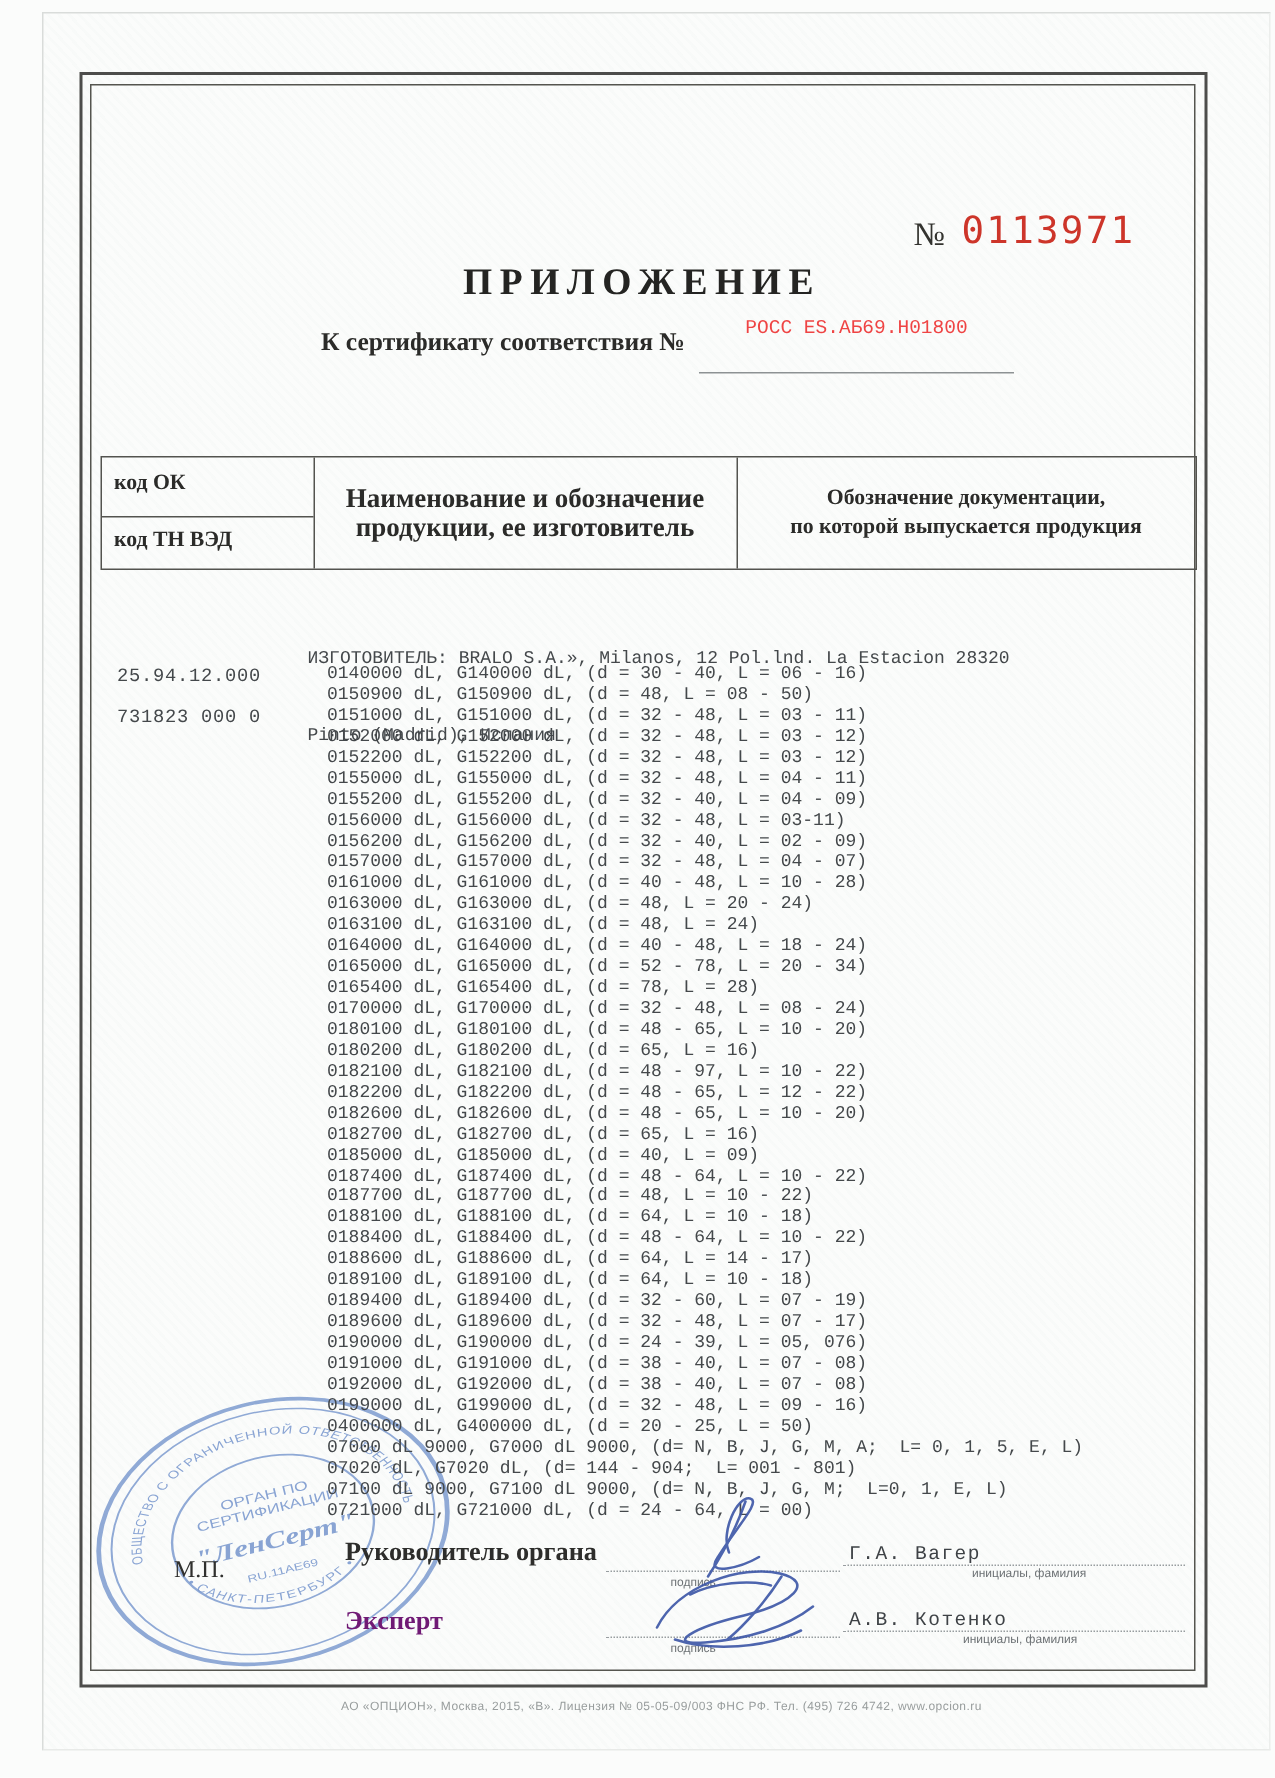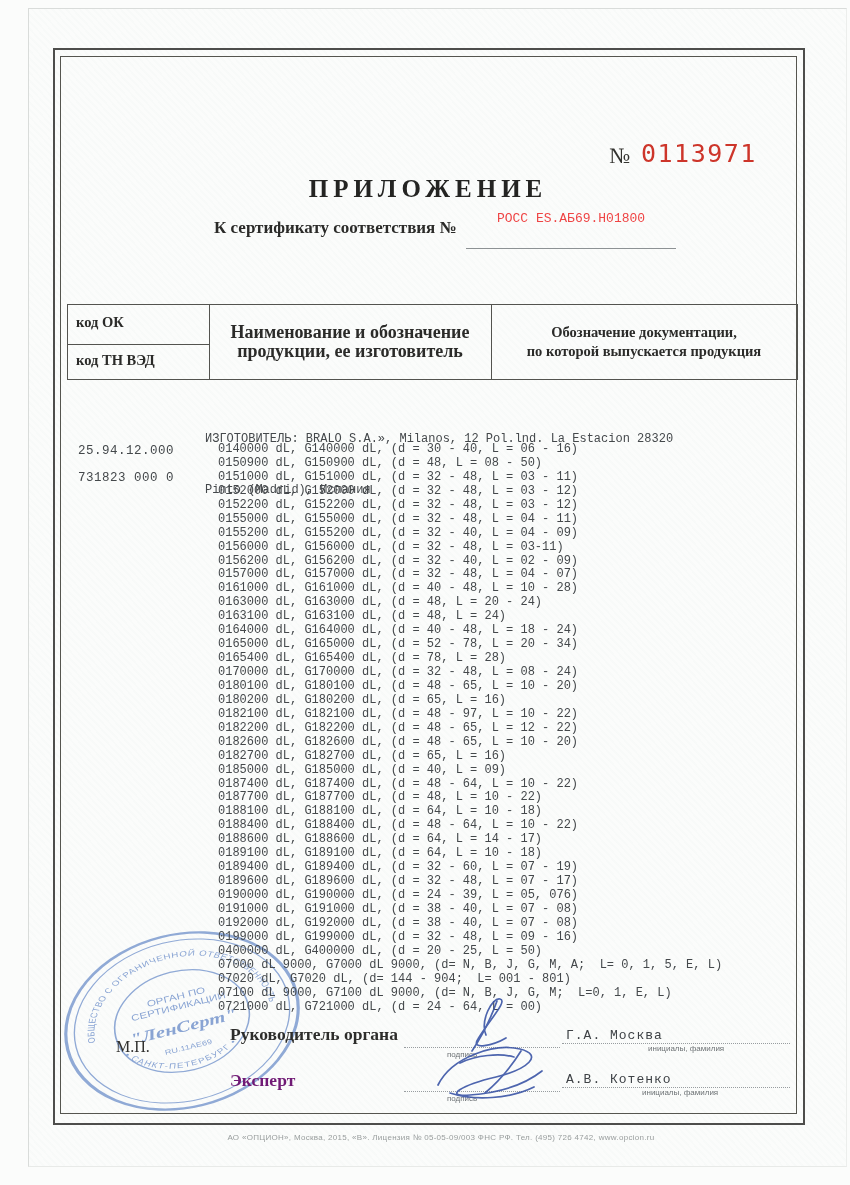--- a/index.html
+++ b/index.html
@@ -138,21 +138,21 @@
       <text x="100" y="132" text-anchor="middle" font-size="7.5">RU.11АЕ69</text>
     </g>
   </svg>
 
   <div class="mp-label">М.П.</div>
 
   <div class="sig-role-1">Руководитель органа</div>
   <div class="sig-line sl-1a"></div>
   <div class="sig-line sl-1b"></div>
   <div class="sig-caption sc-1a">подпись</div>
-  <div class="sig-name sn-1 mono">Г.А. Москва</div>
+  <div class="sig-name sn-1 mono">Г.А. Вагер</div>
   <div class="sig-caption sc-1b">инициалы, фамилия</div>
 
   <div class="sig-role-2">Эксперт</div>
   <div class="sig-line sl-2a"></div>
   <div class="sig-line sl-2b"></div>
   <div class="sig-caption sc-2a">подпись</div>
   <div class="sig-name sn-2 mono">А.В. Котенко</div>
   <div class="sig-caption sc-2b">инициалы, фамилия</div>
 
   <svg class="autograph" viewBox="0 0 175 118">

